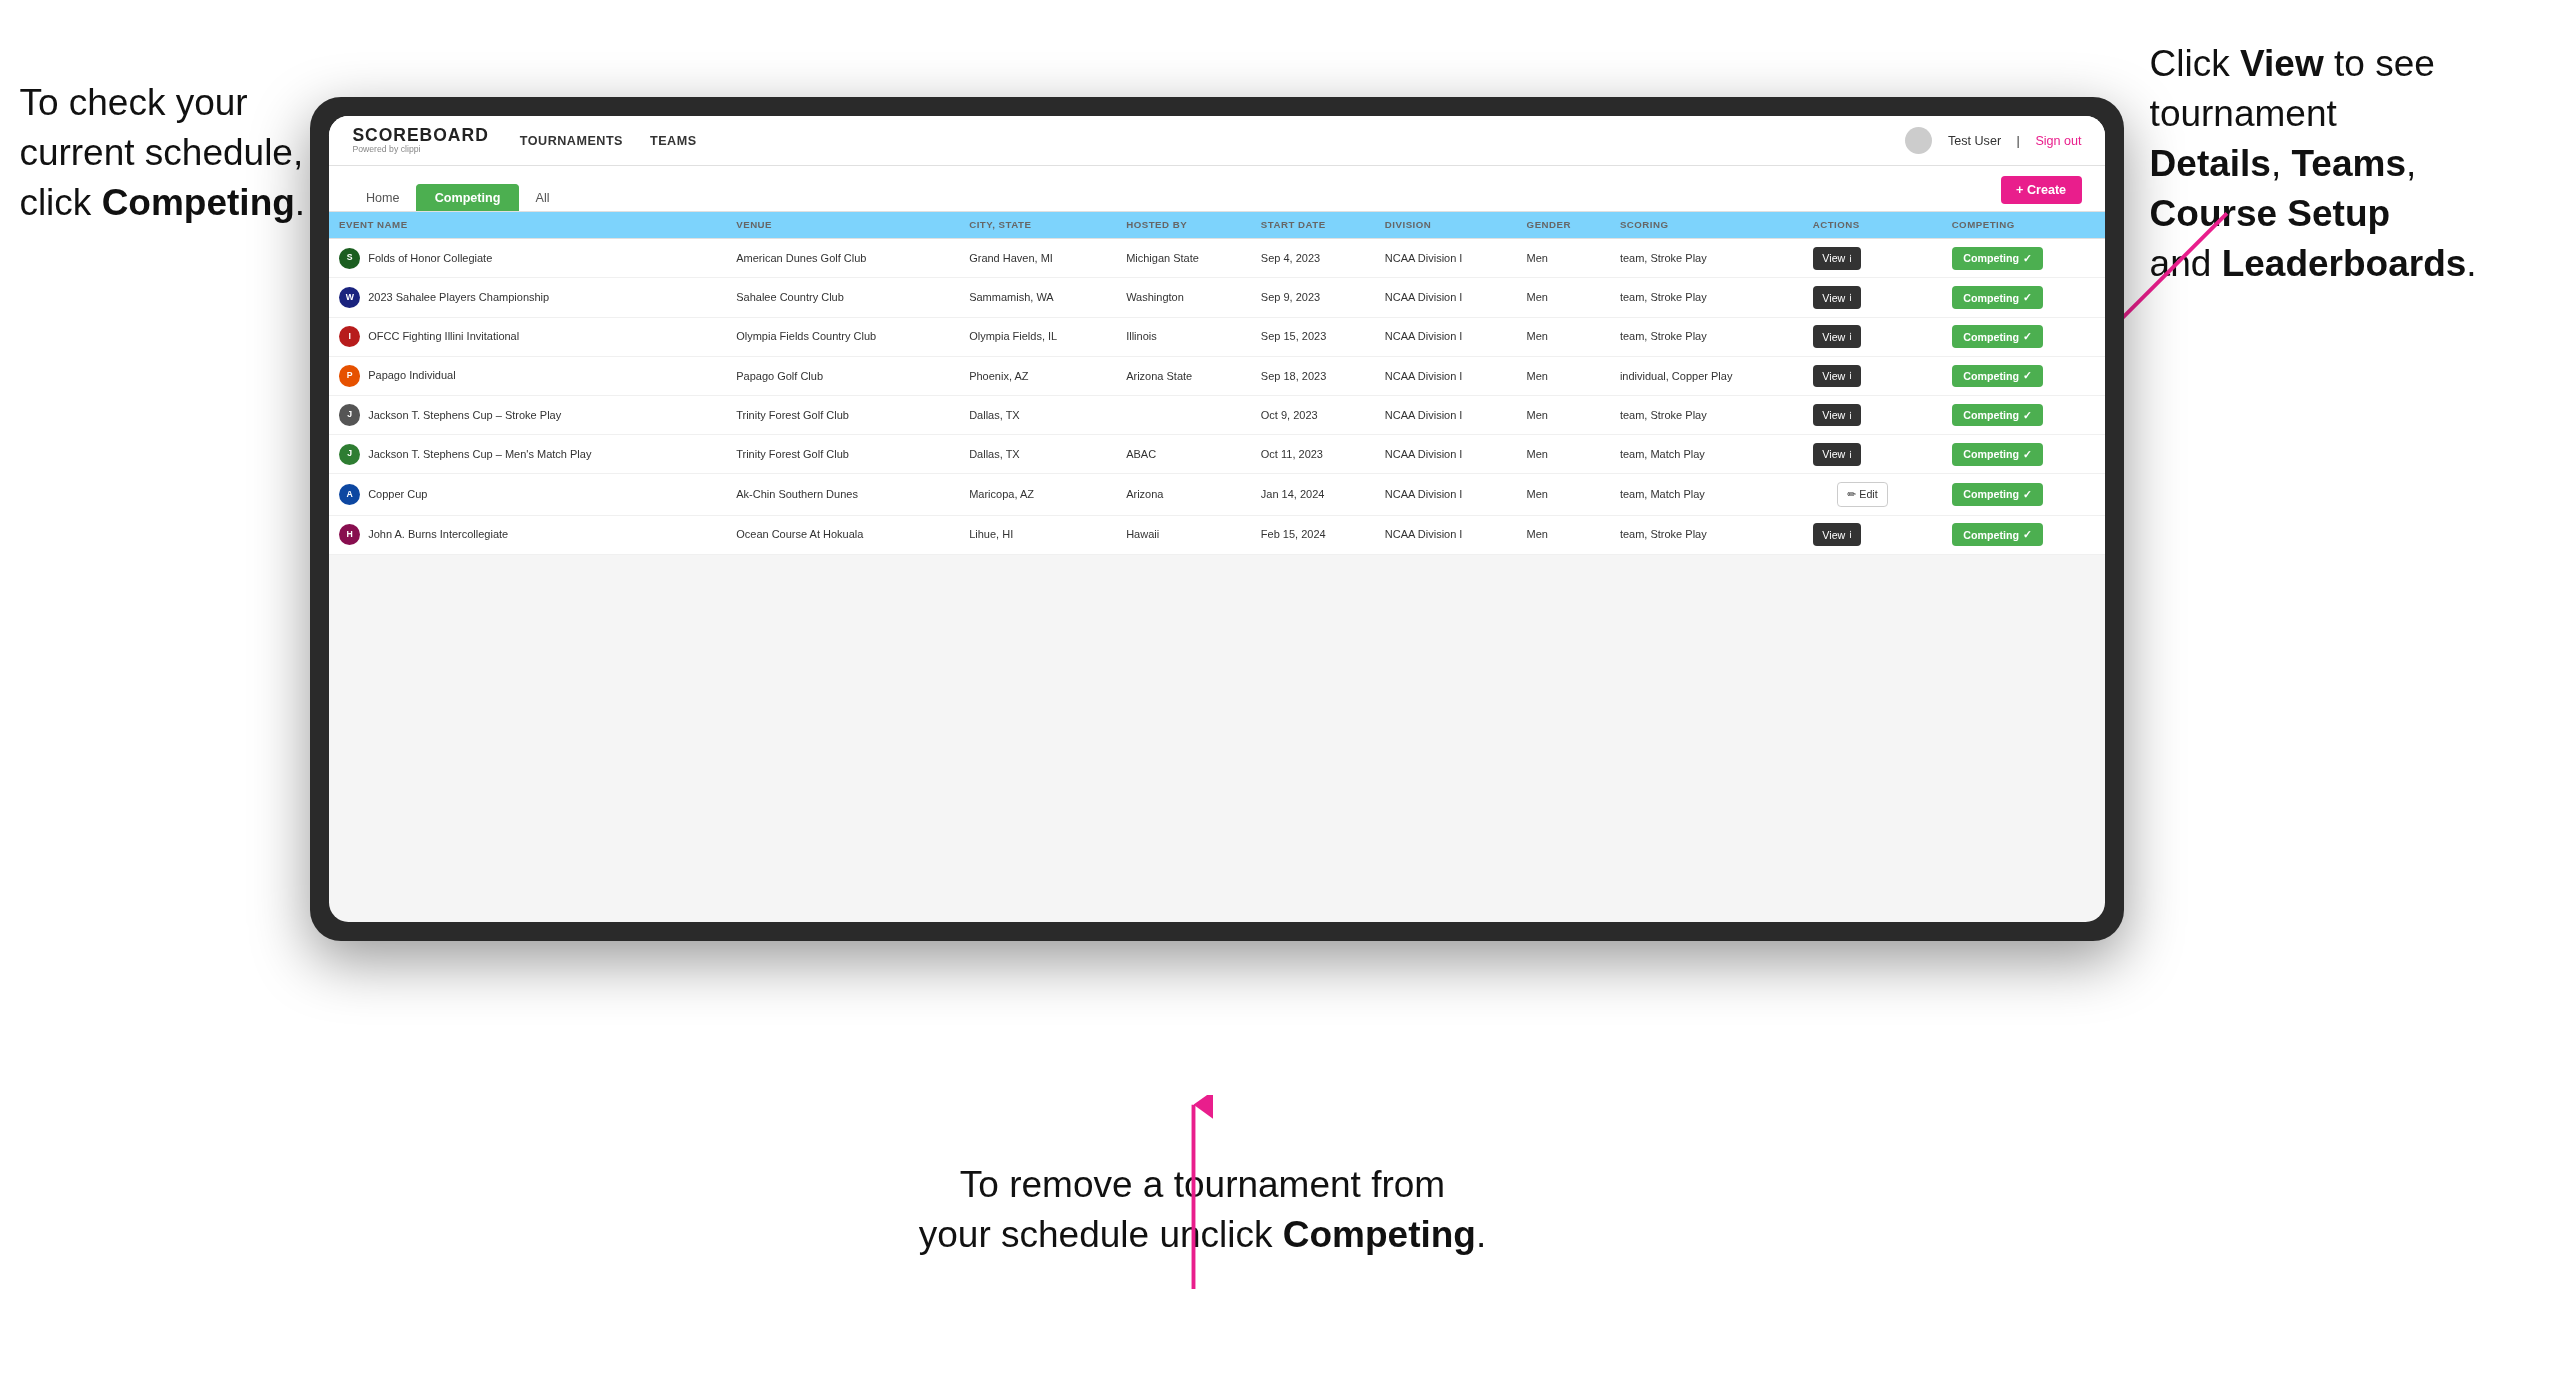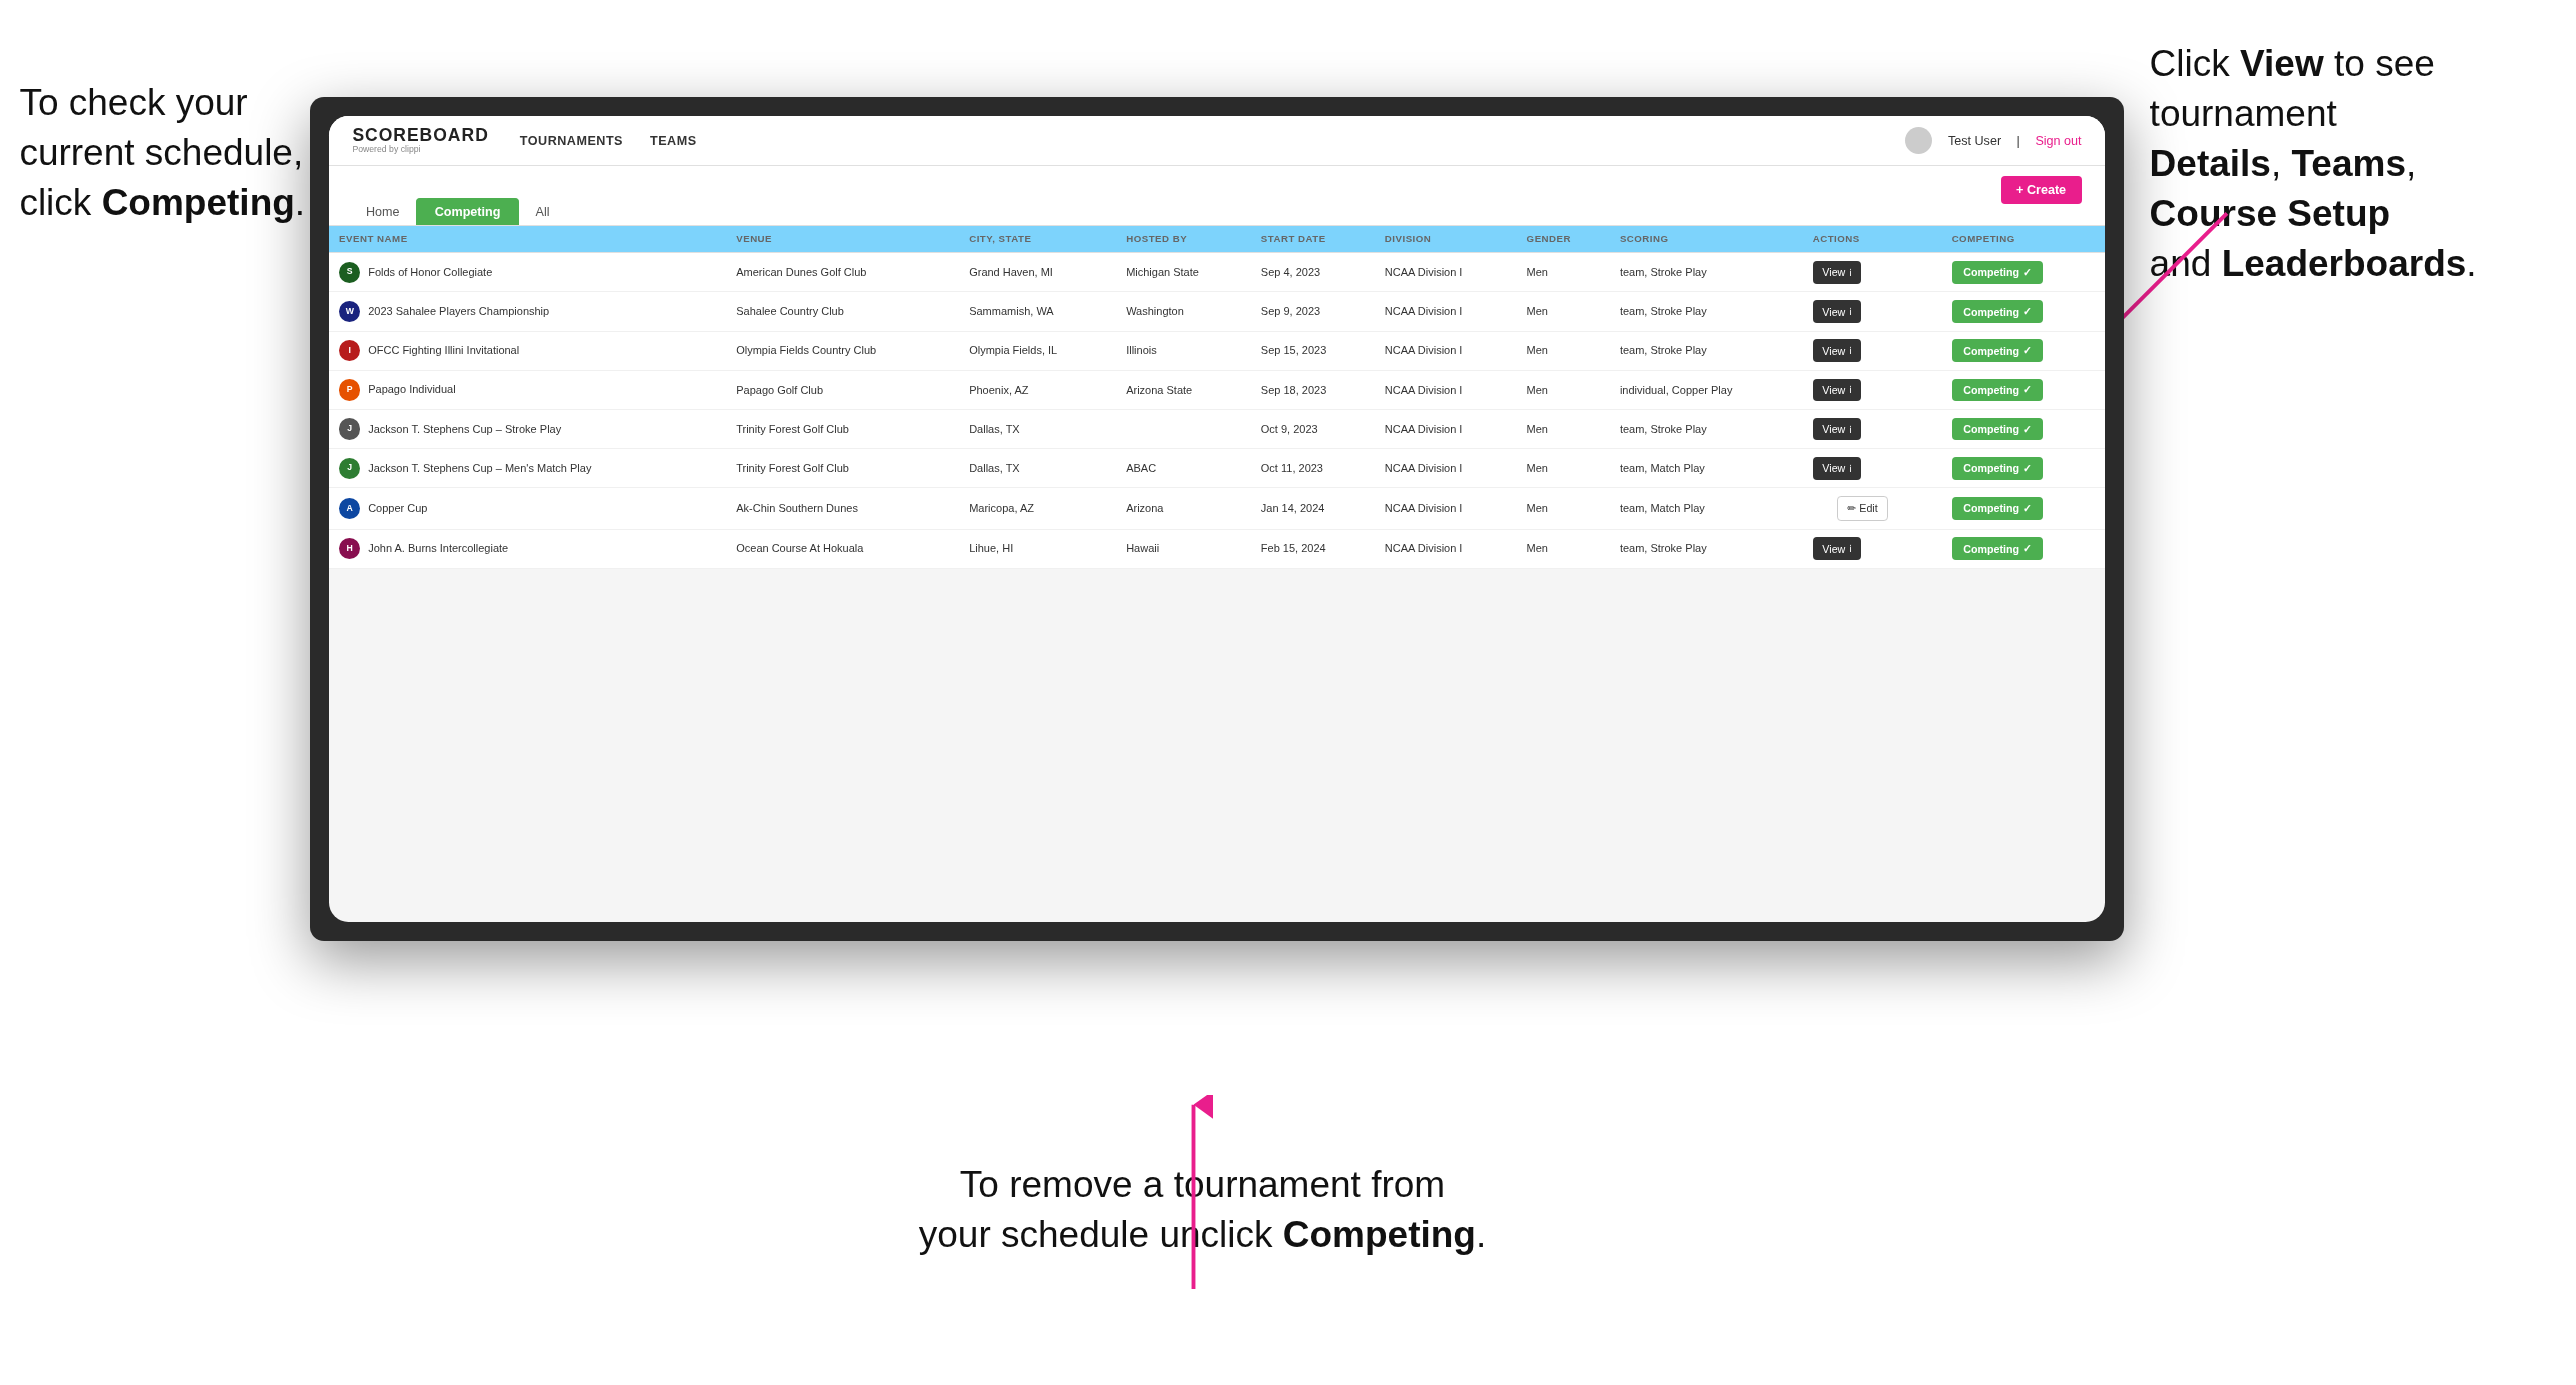--- a/index.html
+++ b/index.html
@@ -39,21 +39,21 @@
     }
 
     
     .tablet {
       position: absolute;
       top: 97px;
       left: 310px;
       width: 1814px;
       height: 844px;
       background: #2a2a2a;
-      border-radius: 14px;
+      border-radius: 31px;
       box-shadow: 0 19.4px 58px rgba(0,0,0,0.4);
       padding: 19.4px;
     }
     .tablet-screen {
       width: 100%;
       height: 100%;
       background: #f5f5f5;
       border-radius: 19.4px;
       overflow: hidden;
     }
@@ -152,21 +152,21 @@
     .create-btn {
       margin-left: auto;
       background: #e91e8c;
       color: #fff;
       border: none;
       border-radius: 3.9px;
       padding: 6.8px 15.5px;
       font-size: 12.6px;
       font-weight: 600;
       cursor: pointer;
-      margin-bottom: 21px;
+      margin-bottom: 7px;
     }
 
     
     .table-container {
       overflow: auto;
       height: calc(100% - 50px - 45px);
     }
     table {
       width: 100%;
       border-collapse: collapse;

